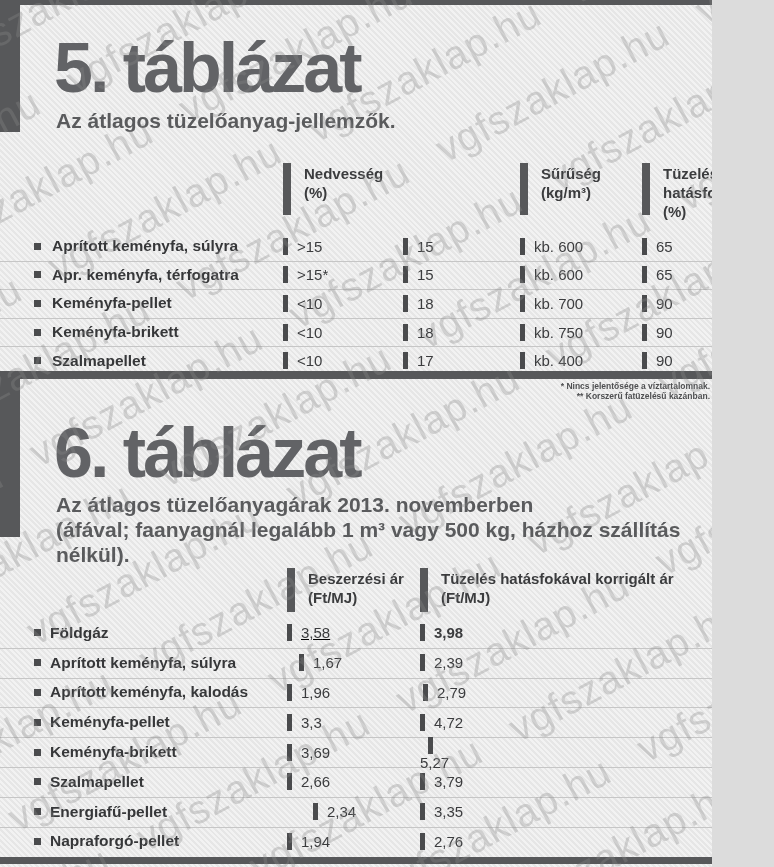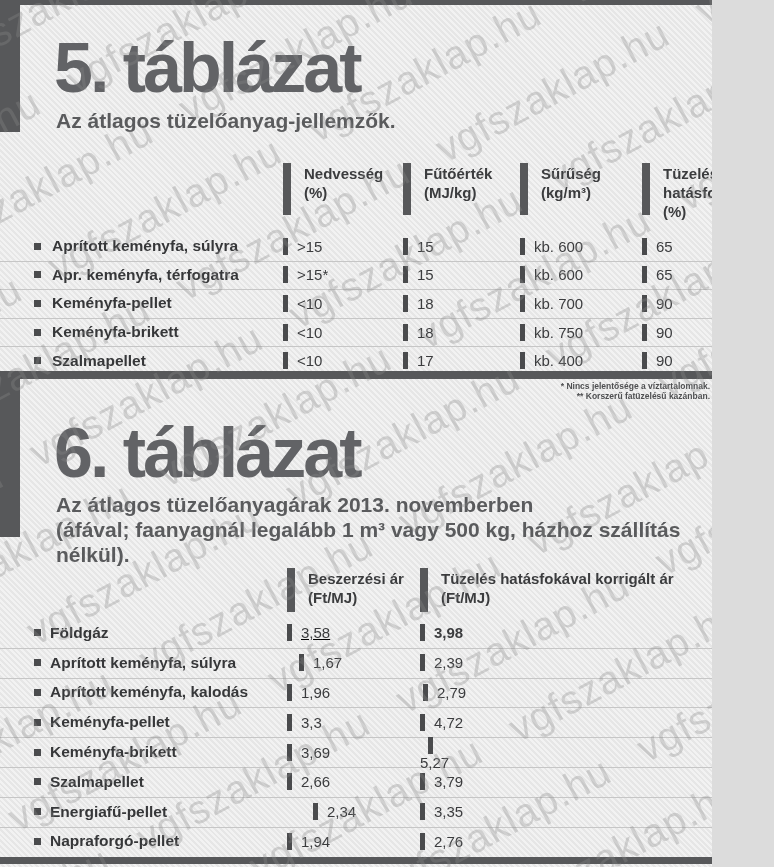--- a/index.html
+++ b/index.html
@@ -48,27 +48,20 @@
   <div class="title" style="left:54px;top:28px;">5. táblázat</div>
   <div class="subtitle" style="left:56px;top:108px;">Az átlagos tüzelőanyag-jellemzők.</div>
   <div class="thead" id="t5-head" style="top:163px;height:60px;">
       <div class="hcol" style="left: 283px;">
         <div class="hbar hbar5"></div>
         <div class="htext">
           <div>Nedvesség</div>
           <div>(%)</div>
         </div>
       </div>
-      <div class="hcol" style="left: 403px;">
-        <div class="hbar hbar5"></div>
-        <div class="htext">
-          <div>Fűtőérték</div>
-          <div>(MJ/kg)</div>
-        </div>
-      </div>
       <div class="hcol" style="left: 520px;">
         <div class="hbar hbar5"></div>
         <div class="htext">
           <div>Sűrűség</div>
           <div>(kg/m³)</div>
         </div>
       </div>
       <div class="hcol" style="left: 642px;">
         <div class="hbar hbar5"></div>
         <div class="htext">

